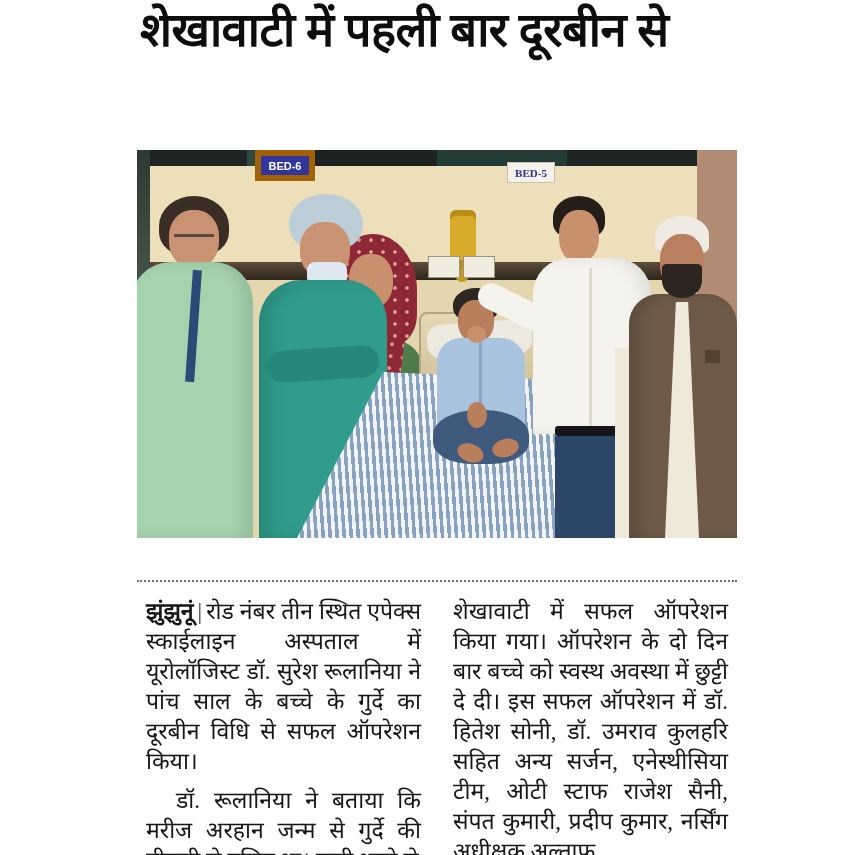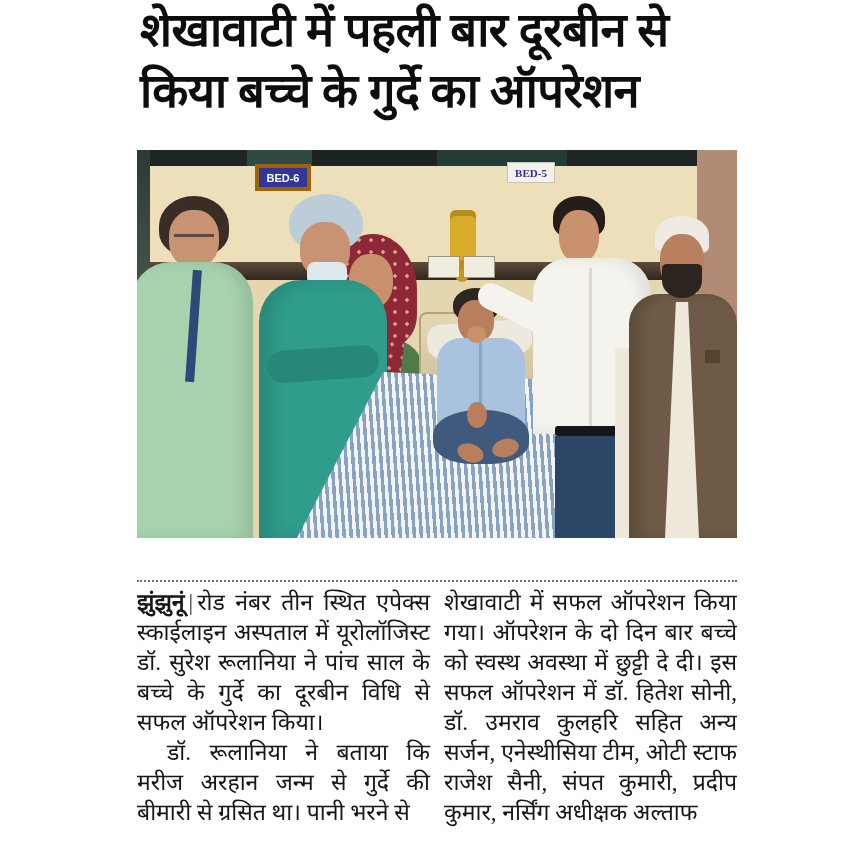--- a/index.html
+++ b/index.html
@@ -20,21 +20,21 @@
   .ph-wall-lower{left:0;top:130px;width:100%;height:258px;background:#e4d6ae;}
   .ph-left-frame{left:0;top:0;width:13px;height:100%;background:linear-gradient(#2c3a34,#74846f);}
   .ph-right-door{right:0;top:0;width:40px;height:100%;background:#b28b74;}
   .ph-right-dark{right:5px;top:54%;width:10px;height:46%;background:#40312a;}
   .ph-o2{left:313px;top:60px;width:26px;height:58px;background:#d8ac2a;border-radius:6px;box-shadow:inset 0 6px 0 #b88d18,inset 0 -8px 0 #b88d18;}
   .ph-o2k{left:318px;top:118px;width:14px;height:14px;background:#c79a1e;border-radius:50%;}
   .ph-socket{left:291px;top:106px;width:30px;height:20px;background:#f0ece0;border:1px solid #9a9484;}
   .ph-socket2{left:326px;top:106px;width:30px;height:20px;background:#f0ece0;border:1px solid #9a9484;}
   .bed-label{font-family:"Liberation Sans","DejaVu Sans",sans-serif;font-weight:bold;font-size:11px;
     display:flex;align-items:center;justify-content:center;}
-  .ph-bed6{left:118px;top:14px;width:48px;height:19px;background:#32359a;color:#fff;border:4px solid #a16207;}
+  .ph-bed6{left:118px;top:0;width:48px;height:19px;background:#32359a;color:#fff;border:6px solid #a16207;}
   .ph-bed5{left:370px;top:12px;width:46px;height:19px;background:#f4f2ea;color:#2d3090;border:1px solid #c8c4b4;font-family:Liberation Serif, serif;}
   
   .p3-dupatta{left:192px;top:84px;width:88px;height:112px;background:#8e2836;
     background-image:radial-gradient(#d9a08f 1.5px,transparent 2px);background-size:12px 12px;
     border-radius:50% 50% 28% 28%;}
   .p3-face{left:212px;top:104px;width:44px;height:54px;background:#c8906c;border-radius:45%;}
   .p3-body{left:188px;top:190px;width:98px;height:145px;background:#4f7a4c;border-radius:30px 30px 0 0;}
   .p3-drape{left:206px;top:186px;width:54px;height:130px;background:#8e2836;
     background-image:radial-gradient(#d9a08f 1.5px,transparent 2px);background-size:12px 12px;transform:rotate(7deg);}
   
@@ -87,33 +87,32 @@
     clip-path:polygon(32% 0,68% 0,100% 100%,0 100%);}
   .p6-emblem{left:568px;top:200px;width:15px;height:13px;background:#55432f;}
   .p6-cap{left:518px;top:66px;width:54px;height:36px;background:#efebe2;border-radius:50% 50% 18% 18%;border-bottom:2px solid #d8d2c4;}
   .p6-face{left:523px;top:84px;width:44px;height:56px;background:#b8805e;border-radius:45%;}
   .p6-beard{left:525px;top:114px;width:40px;height:34px;background:#2c241e;border-radius:12% 12% 50% 50%;}
   
   .caption{position:absolute;left:137px;top:541px;width:600px;font-size:20px;font-weight:bold;color:#1b1b1b;white-space:nowrap;}
   .rule{position:absolute;left:137px;top:580px;width:600px;height:0;border-top:2px dotted #6f6f6f;}
   .bodytext{position:absolute;left:137px;top:588px;width:600px;height:267px;overflow:hidden;display:flex;gap:14px;}
   .col{width:293px;font-size:23px;line-height:30px;text-align:justify;color:#161616;}
-  .col p{margin:0;}
+  .col p{margin:9px;}
   .col p.indent{text-indent:30px;}
   .dateline{font-weight:bold;}
   .datesep{padding:0 4px;color:#333;}
 </style>
 </head>
 <body>
 
 <div class="sheet">
 
   <h1 class="headline" style="margin:0;">
     <span class="hl">शेखावाटी में पहली बार दूरबीन से</span>
-    <span class="hl">किया बच्चे के गुर्दे का ऑपरेशन</span>
   </h1>
 
   <div class="photo">
     <div class="abs ph-tiles"></div>
     <div class="abs ph-wall-upper"></div>
     <div class="abs ph-band"></div>
     <div class="abs ph-wall-lower"></div>
     <div class="abs ph-left-frame"></div>
     <div class="abs ph-right-door"></div>
     <div class="abs ph-right-dark"></div>

